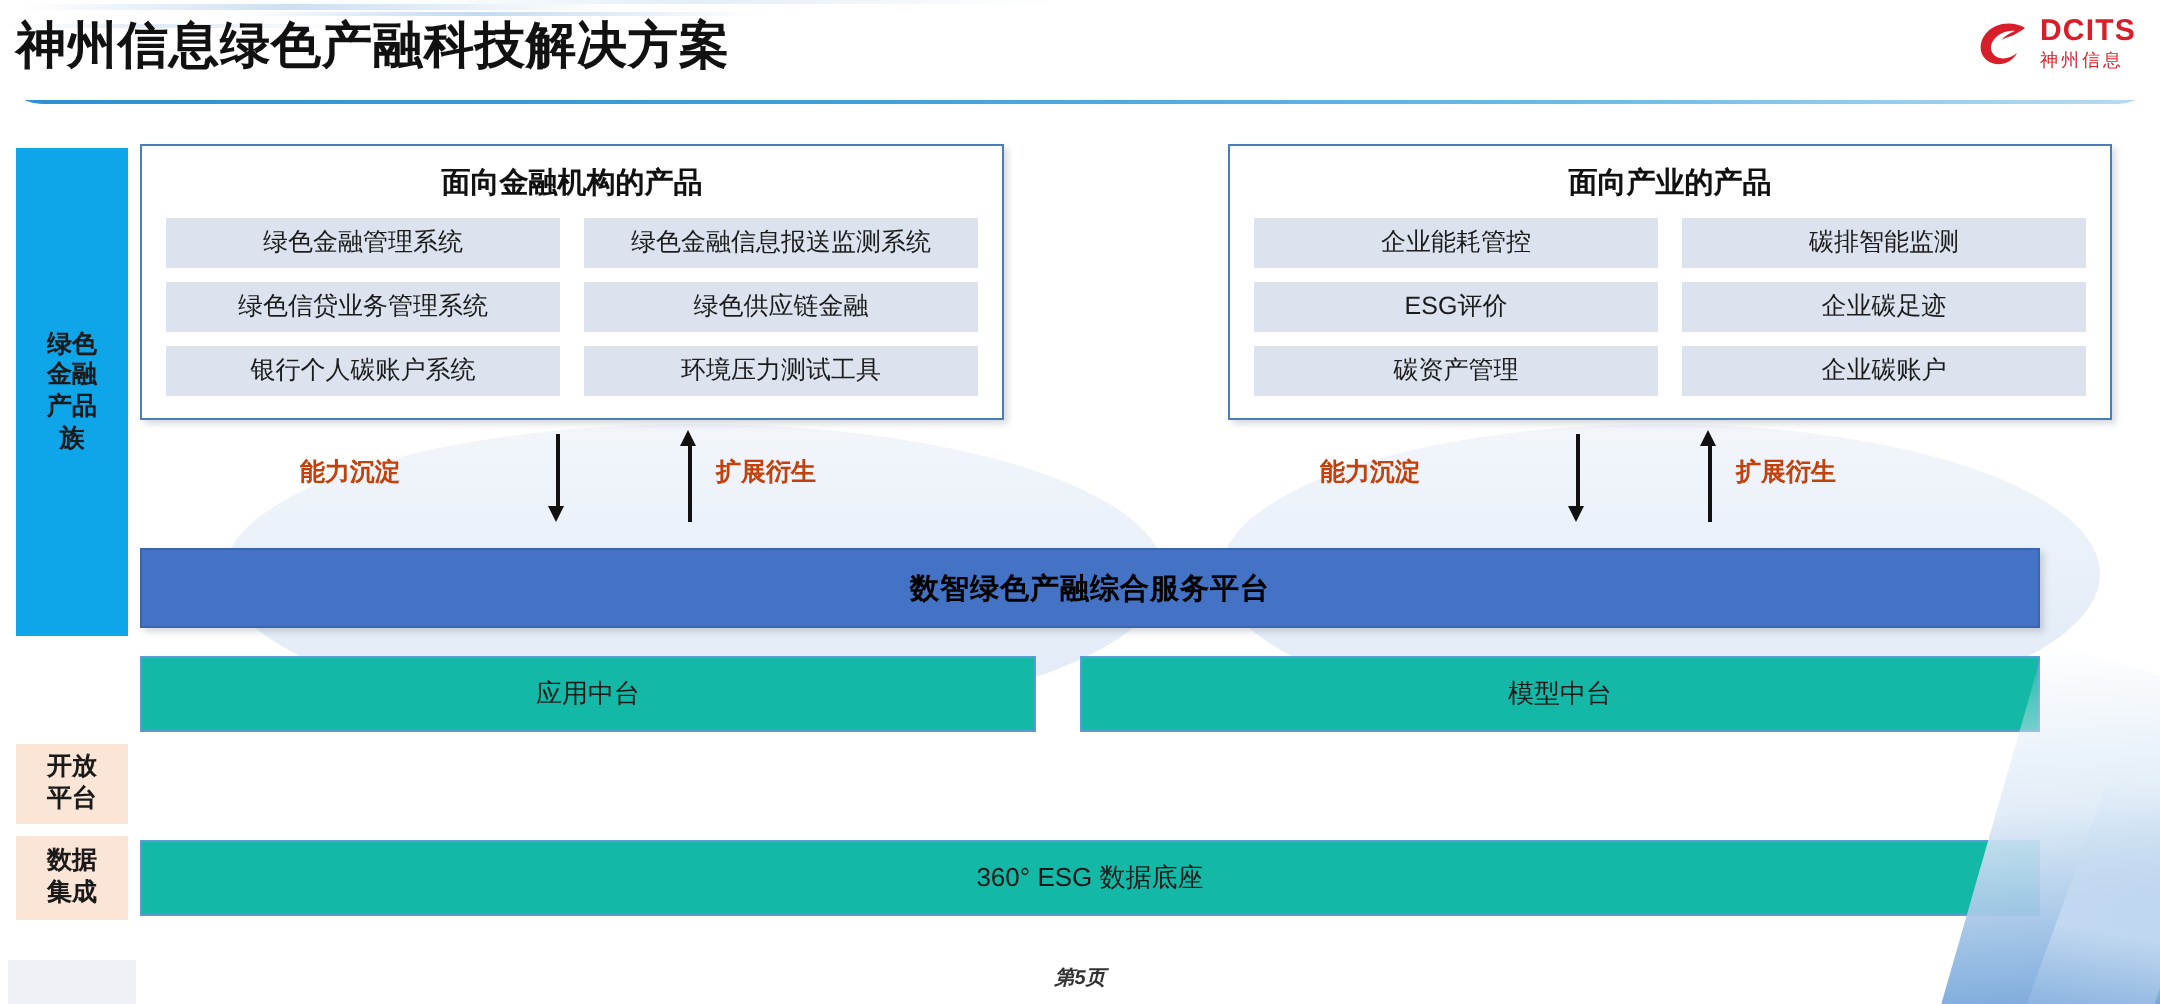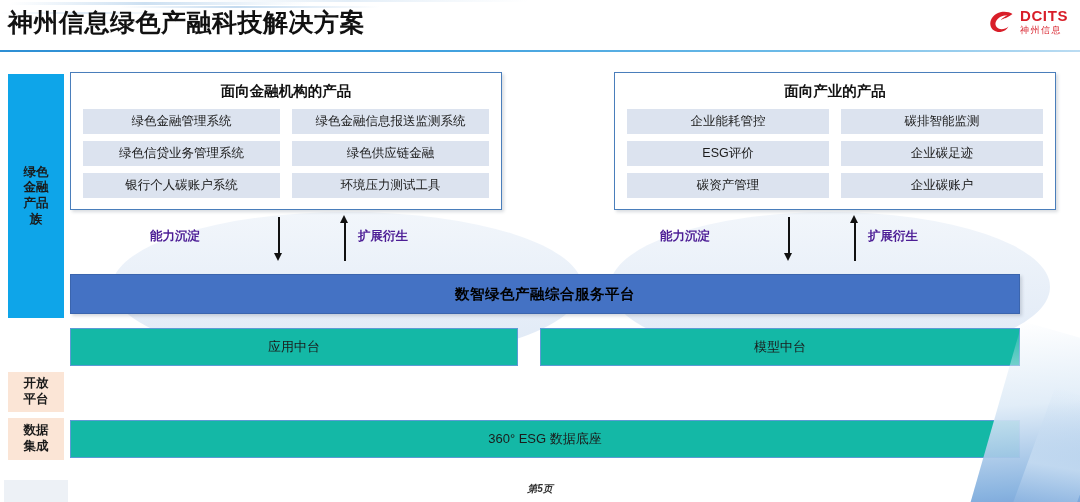--- a/index.html
+++ b/index.html
@@ -20,20 +20,21 @@
     overflow: hidden;
   }
 
   
   .header {
     position: absolute;
     left: 0; top: 0;
     width: 1080px; height: 52px;
     background: #ffffff;
     overflow: hidden;
+    border-radius: 21px;
   }
   .header-streaks {
     position: absolute;
     left: 0; top: 0;
     width: 560px; height: 52px;
     overflow: hidden;
     pointer-events: none;
   }
   .streak {
     position: absolute;
@@ -177,21 +178,21 @@
 
   .flow-item {
     position: absolute;
     display: flex;
     align-items: center;
     gap: 0;
   }
   .flow-label {
     font-size: 12.5px;
     font-weight: bold;
-    color: #4c1d95;
+    color: #c2410c;
     white-space: nowrap;
   }
   .arrow-down, .arrow-up {
     position: relative;
     width: 14px;
     height: 46px;
   }
   .arrow-down::before, .arrow-up::before {
     content: "";
     position: absolute;

